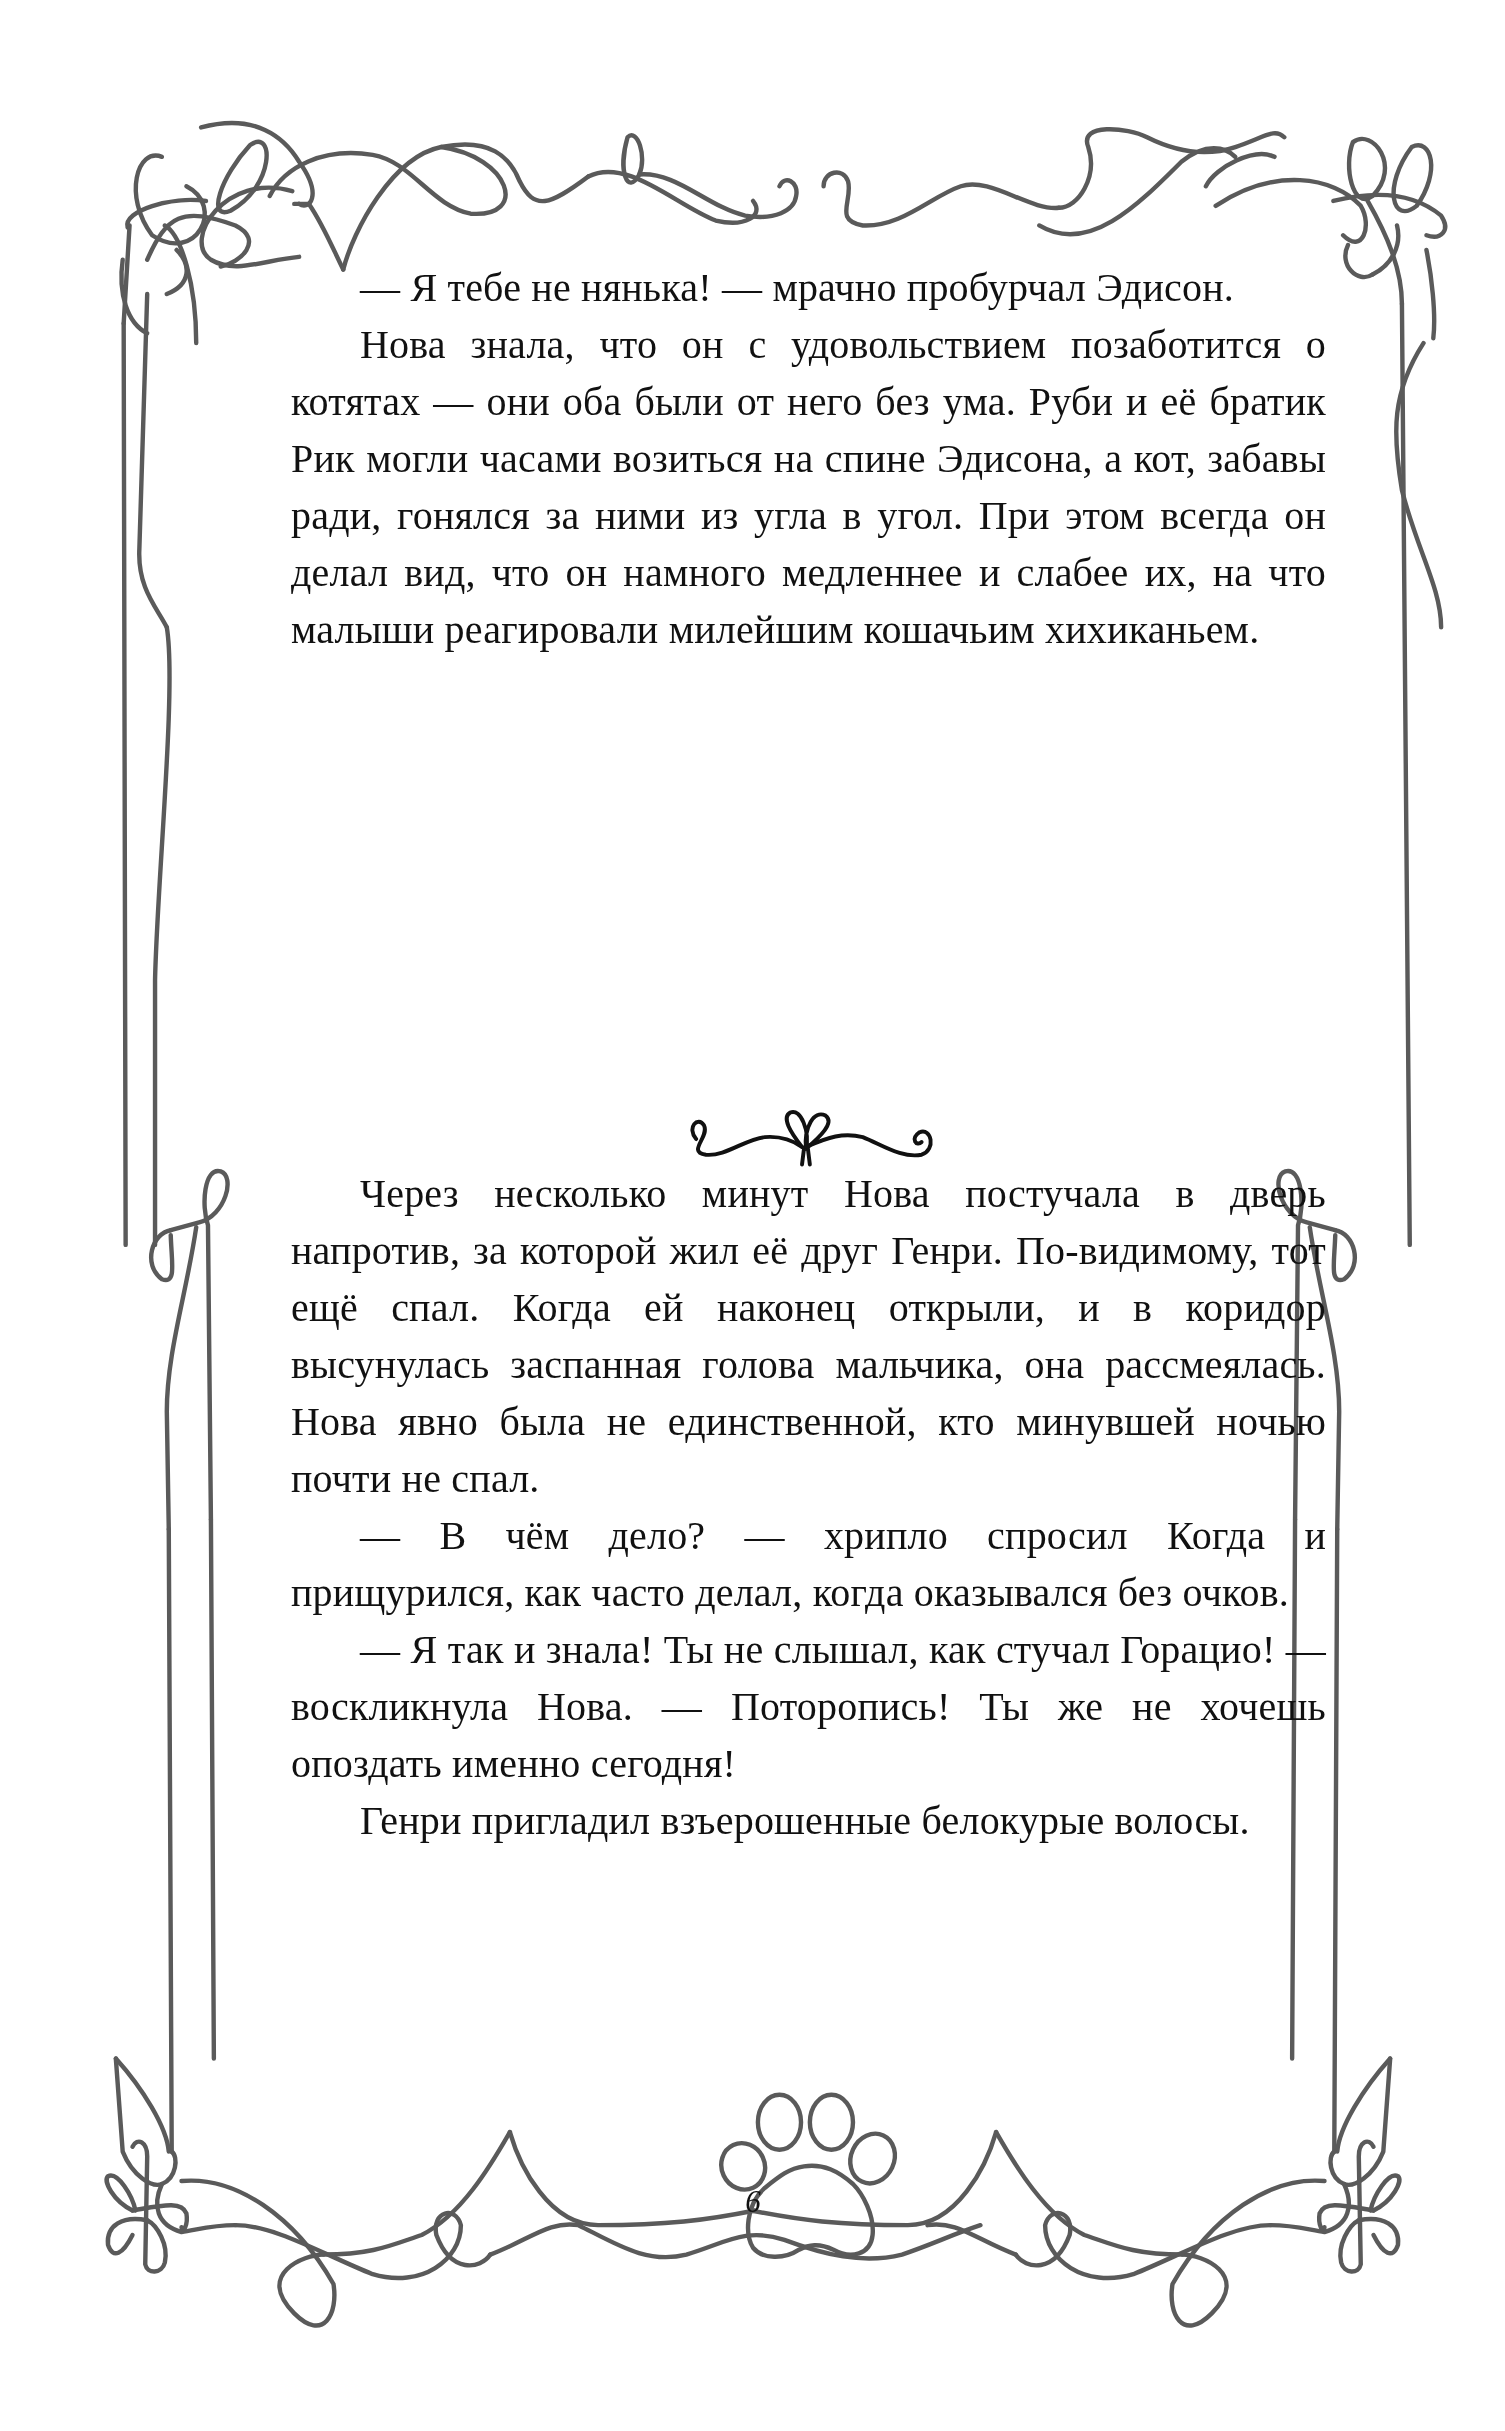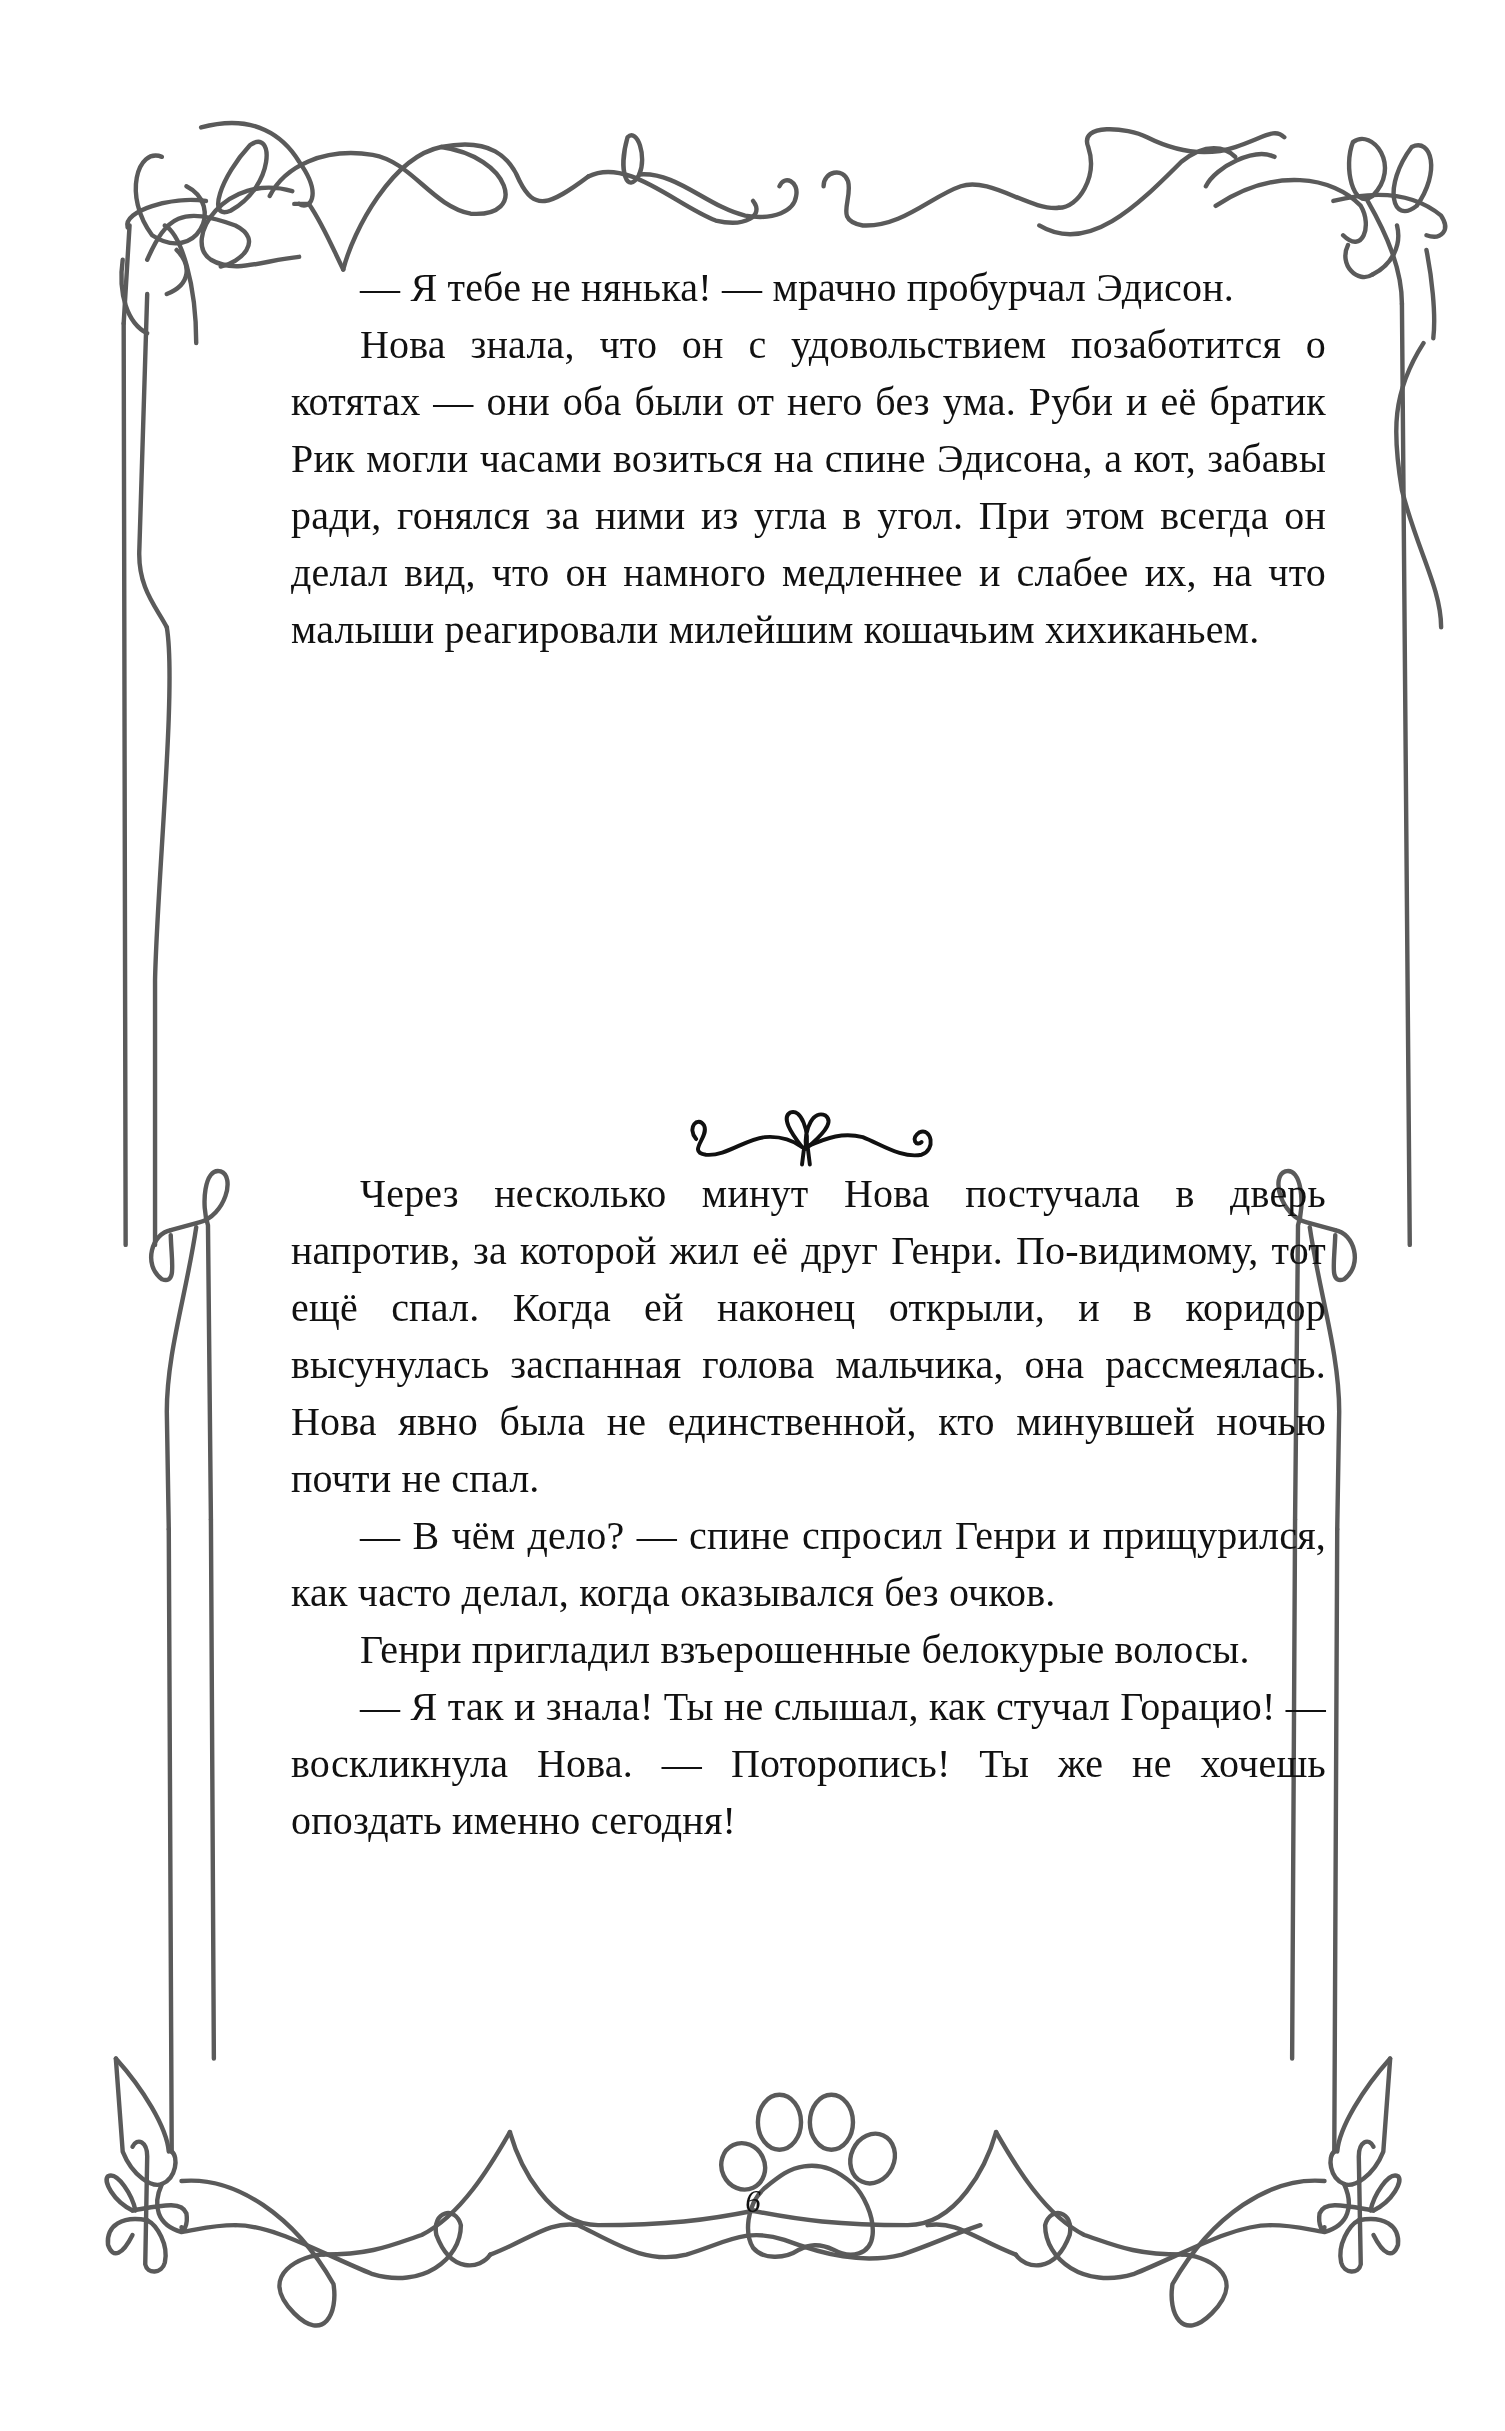--- a/index.html
+++ b/index.html
@@ -139,19 +139,19 @@
   </g>
 </svg>
 
 <div class="text-block block-1">
   <p>— Я тебе не нянька! — мрачно пробурчал Эдисон.</p>
   <p>Нова знала, что он с удовольствием позабо­тится о котятах — они оба были от него без ума. Руби и её братик Рик могли часами возиться на спине Эдисона, а кот, забавы ради, гонялся за ними из угла в угол. При этом всегда он делал вид, что он намного медленнее и слабее их, на что малыши реагировали милейшим кошачьим хихиканьем.</p>
 </div>
 
 <div class="text-block block-2">
   <p>Через несколько минут Нова постучала в дверь напротив, за которой жил её друг Генри. По-видимому, тот ещё спал. Когда ей наконец открыли, и в коридор высунулась заспанная голова мальчика, она рассмеялась. Нова явно была не единственной, кто минувшей ночью почти не спал.</p>
-  <p>— В чём дело? — спине спросил Генри и прищурился, как часто делал, когда оказы­вался без очков.</p>
+  <p>— В чём дело? — хрипло спросил Когда и прищурился, как часто делал, когда оказы­вался без очков.</p>
+  <p>— Я так и знала! Ты не слышал, как стучал Горацио! — воскликнула Нова. — Поторопись! Ты же не хочешь опоздать именно сегодня!</p>
   <p>Генри пригладил взъерошенные белокурые волосы.</p>
-  <p>— Я так и знала! Ты не слышал, как стучал Горацио! — воскликнула Нова. — Поторопись! Ты же не хочешь опоздать именно сегодня!</p>
 </div>
 
 <div class="page-number">6</div>
 
 
 </body></html>

